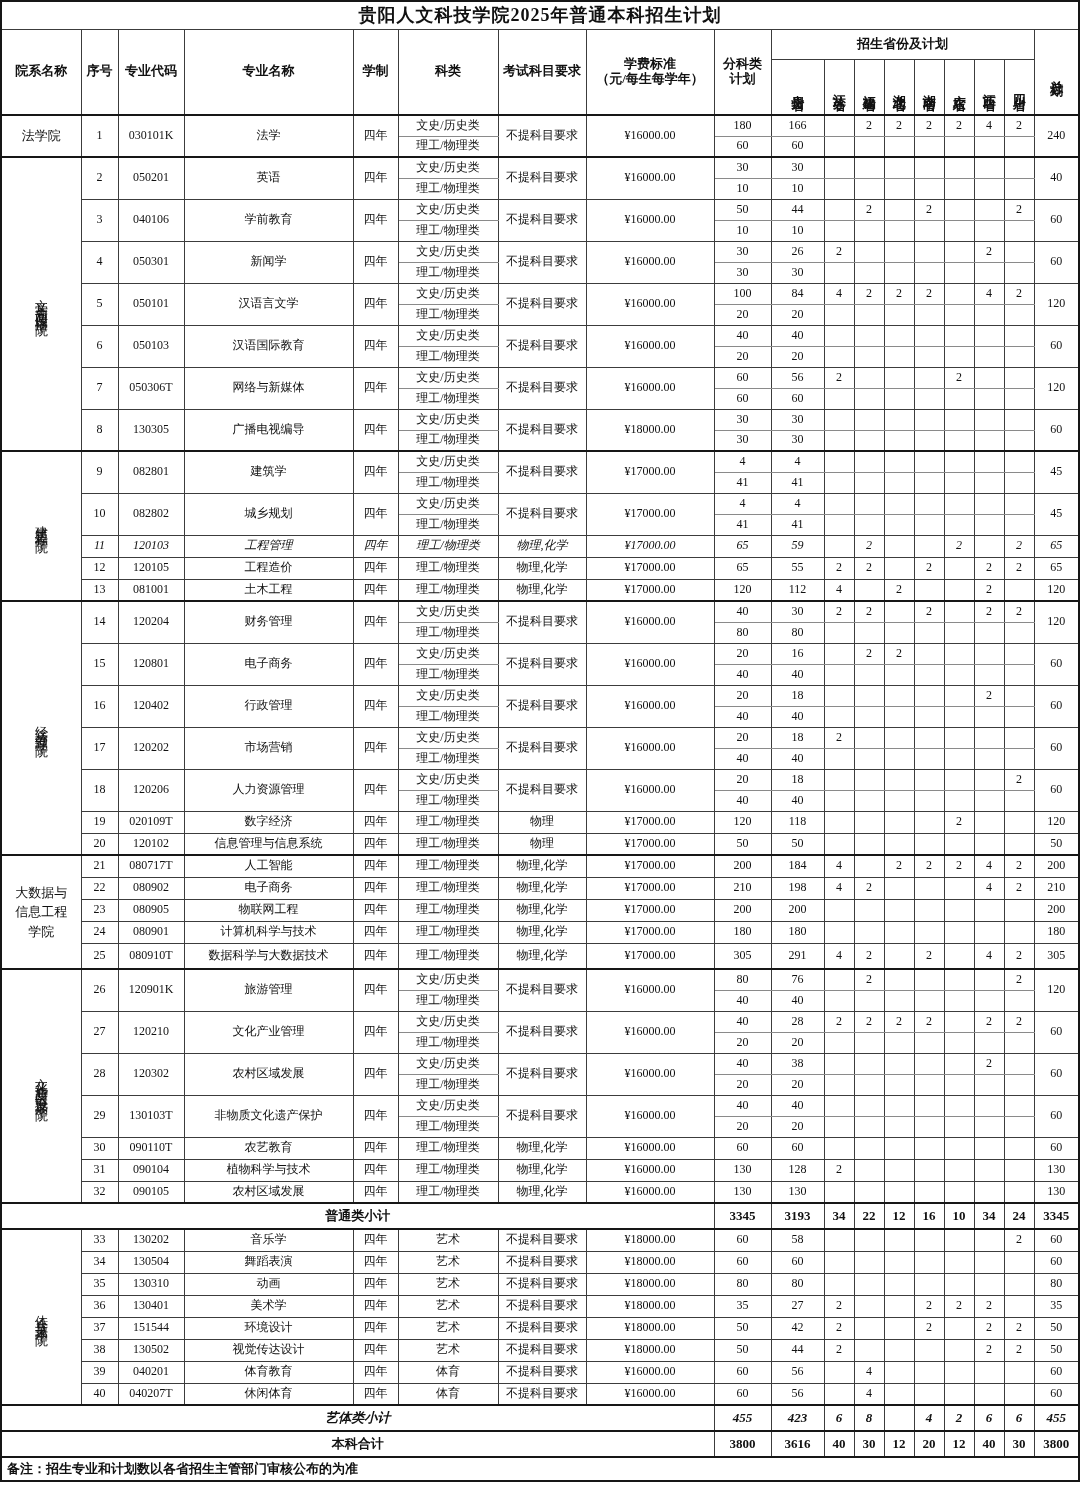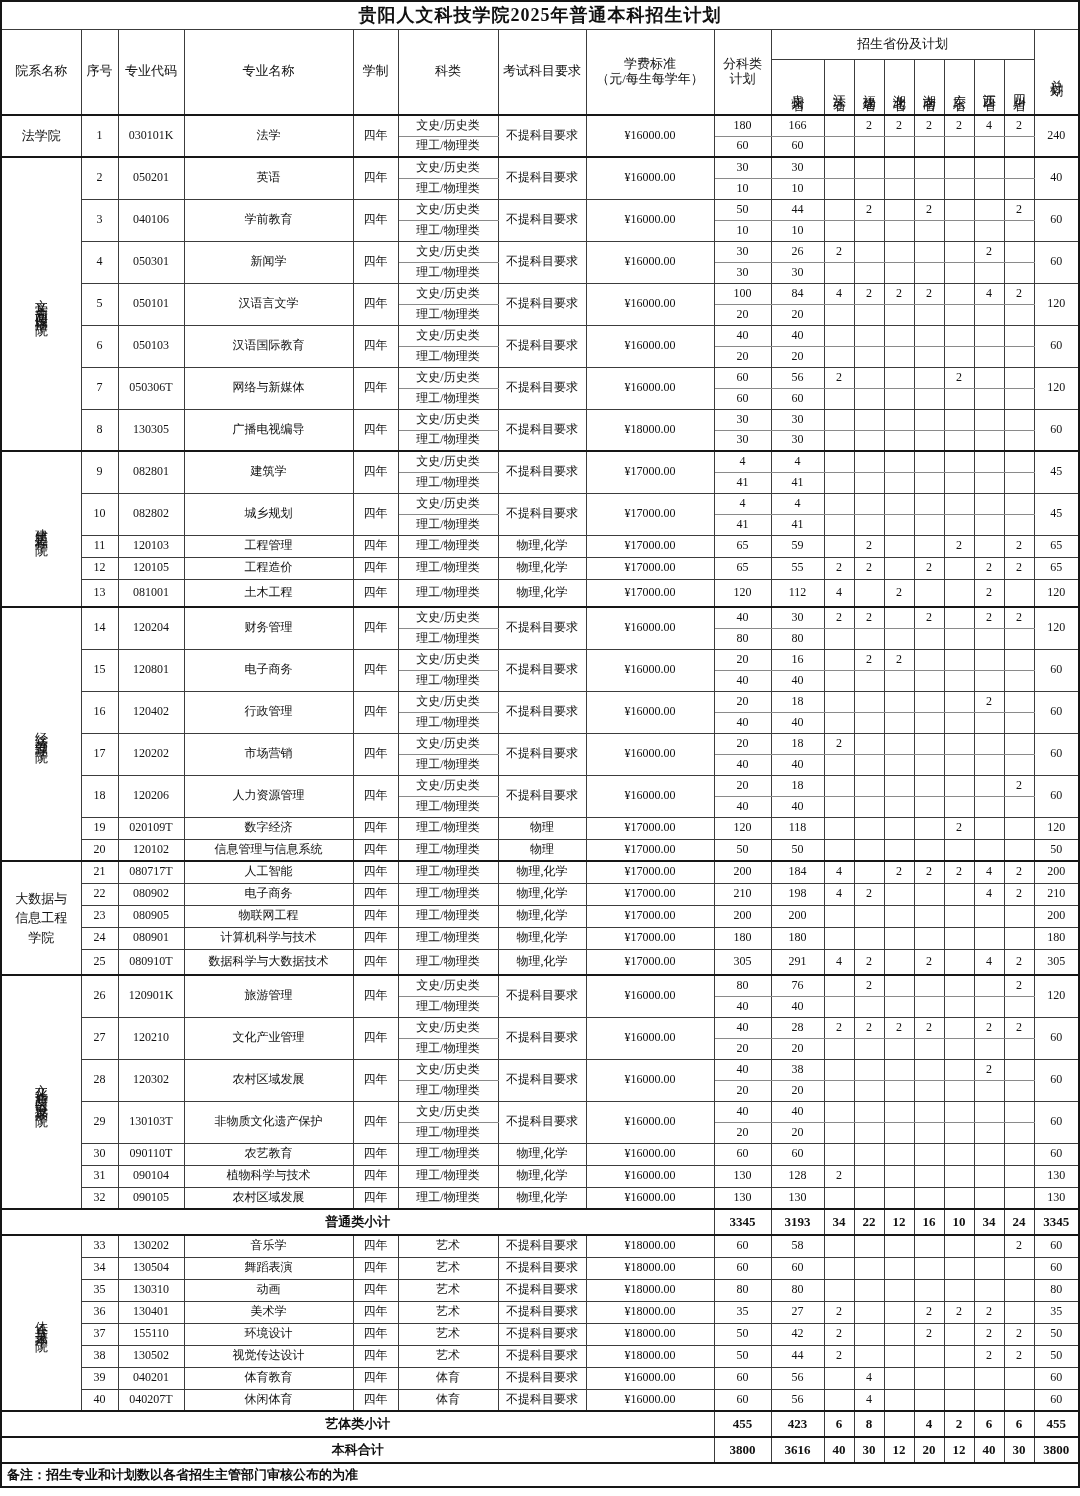--- a/index.html
+++ b/index.html
@@ -5,21 +5,21 @@
   html,body { margin:0; padding:0; background:#ffffff; }
   body { font-family:"Liberation Serif","DejaVu Serif",serif; color:#111; }
   .page { width:1080px; }
   table { border-collapse:collapse; table-layout:fixed; width:1080px; border:2px solid #161616; }
   th, td {
     border:1px solid #3c3c3c;
     text-align:center; vertical-align:middle;
     padding:0; font-size:12px; line-height:1.15;
     overflow:hidden; font-weight:normal;
   }
-  thead th { font-weight:normal; font-size:13px; }
+  thead th { font-weight:bold; font-size:13px; }
   .title-cell { font-size:18px; font-weight:bold; letter-spacing:1px; }
   .pre { white-space:pre-line;margin-top:16px; }
   .vtext {
     writing-mode:vertical-lr; text-orientation:upright;
     display:inline-block; line-height:1.05; letter-spacing:2px;
   }
   td.college { font-size:13px; }
   td.college .vtext { letter-spacing:3px; }
   .wrap-name { width:56px; margin:0 auto; line-height:1.5; font-size:13px; }
   td.mname { font-size:12px; }
@@ -391,21 +391,21 @@
           <td>41</td>
           <td>41</td>
           <td></td>
           <td></td>
           <td></td>
           <td></td>
           <td></td>
           <td></td>
           <td></td>
         </tr>
-        <tr style="height: 22px;">
+        <tr style="height: 22px; font-style: italic;">
           <td>11</td>
           <td>120103</td>
           <td class="mname">工程管理</td>
           <td>四年</td>
           <td>理工/物理类</td>
           <td>物理,化学</td>
           <td>¥17000.00</td>
           <td>65</td>
           <td>59</td>
           <td></td>
@@ -429,21 +429,21 @@
           <td>55</td>
           <td>2</td>
           <td>2</td>
           <td></td>
           <td>2</td>
           <td></td>
           <td>2</td>
           <td>2</td>
           <td>65</td>
         </tr>
-        <tr style="height: 28px;">
+        <tr style="height: 22px;">
           <td>13</td>
           <td>081001</td>
           <td class="mname">土木工程</td>
           <td>四年</td>
           <td>理工/物理类</td>
           <td>物理,化学</td>
           <td>¥17000.00</td>
           <td>120</td>
           <td>112</td>
           <td>4</td>
@@ -1014,21 +1014,21 @@
           <td></td>
           <td></td>
           <td>2</td>
           <td>2</td>
           <td>2</td>
           <td></td>
           <td>35</td>
         </tr>
         <tr style="height: 22px;">
           <td>37</td>
-          <td>155110</td>
+          <td>151544</td>
           <td class="mname">环境设计</td>
           <td>四年</td>
           <td>艺术</td>
           <td>不提科目要求</td>
           <td>¥18000.00</td>
           <td>50</td>
           <td>42</td>
           <td>2</td>
           <td></td>
           <td></td>
@@ -1088,21 +1088,21 @@
           <td>56</td>
           <td></td>
           <td>4</td>
           <td></td>
           <td></td>
           <td></td>
           <td></td>
           <td></td>
           <td>60</td>
         </tr>
-        <tr class="sum" style="height: 26px;">
+        <tr class="sum" style="height: 26px; font-style: italic;">
           <td colspan="8">艺体类小计</td>
           <td>455</td>
           <td>423</td>
           <td>6</td>
           <td>8</td>
           <td></td>
           <td>4</td>
           <td>2</td>
           <td>6</td>
           <td>6</td>

